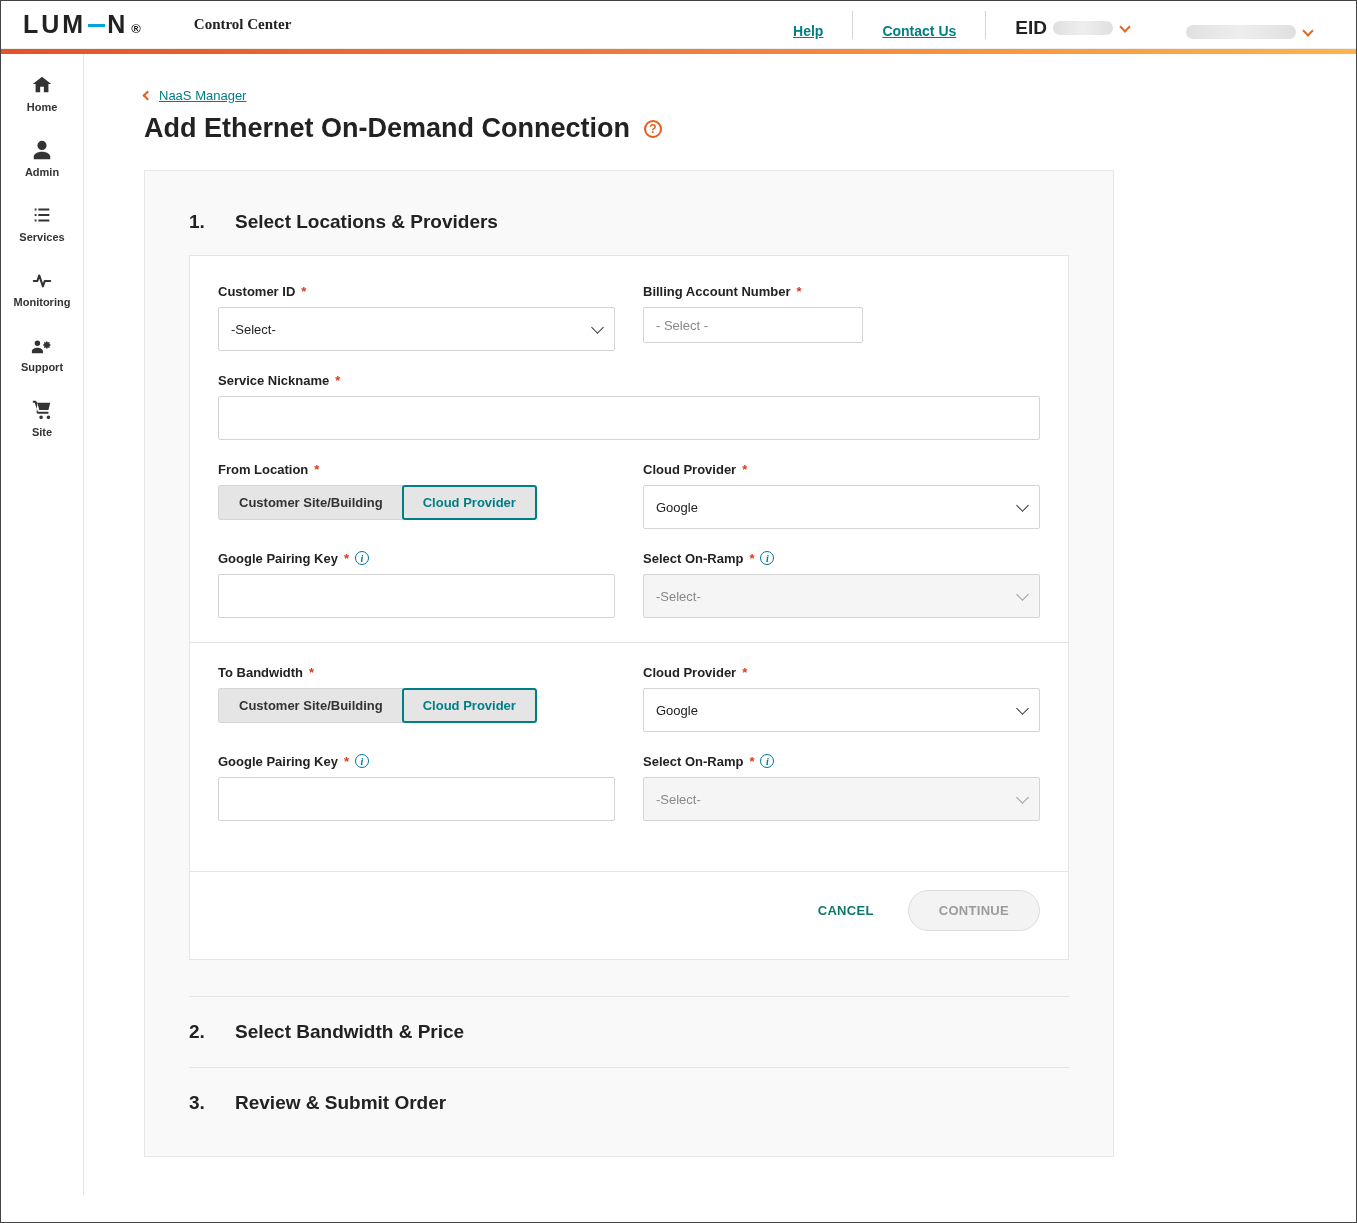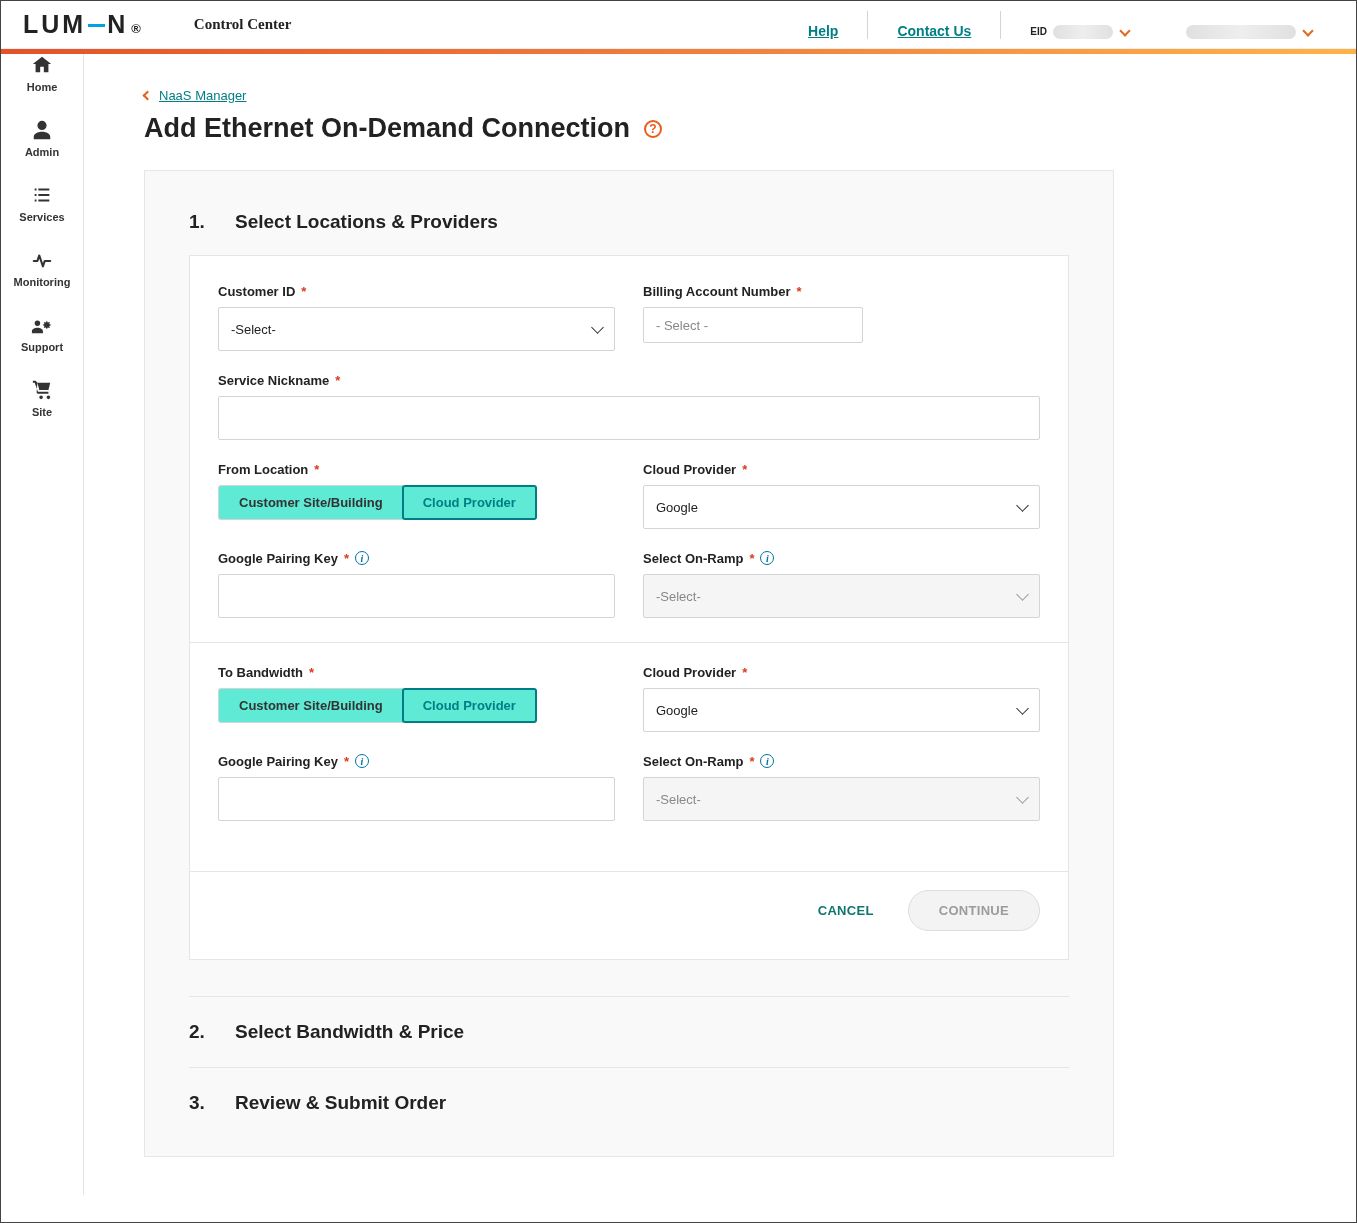--- a/index.html
+++ b/index.html
@@ -74,21 +74,21 @@
   .vdiv {
     width: 1px;
     height: 28px;
     background: var(--border);
   }
   .eid {
     display: flex;
     align-items: center;
     padding: 0 10px 0 18px;
     font-weight: 700;
-    font-size: 10px;
+    font-size: 19px;
   }
   .blurred {
     display:inline-block;
     height:14px;
     border-radius:7px;
     background:linear-gradient(90deg,#e0e0e0,#eee,#e0e0e0);
     margin-left:6px;
   }
   .chev-down {
     display:inline-block;
@@ -104,20 +104,21 @@
     background: linear-gradient(90deg,#e45228 0%,#f2823e 55%,#ffb347 100%);
   }
   
   .main {
     display:flex;
     height: calc(1202px - 56px - 5px);
   }
   .sidebar {
     width: 83px;
     border-right: 1px solid var(--border-light);
+    padding-top: 20px;
     display:flex;
     flex-direction:column;
     align-items:center;
     gap:26px;
   }
   .side-item {
     display:flex;
     flex-direction:column;
     align-items:center;
     gap:5px;
@@ -225,21 +226,21 @@
     border:none;outline:none;width:100%;font-size:13px;background:transparent;
   }
   .ban-input { font-size:13px; height:36px; border:1px solid var(--border); border-radius:2px; padding:0 12px; display:flex; align-items:center; }
   .ban-input.small { max-width:220px; }
   .ban-input span.ph-muted { color:#888; }
 
   .seg {
     display:flex;
   }
   .seg button {
-    background:#5eead4;
+    background:#e5e5e5;
     border:1px solid var(--border);
     padding:9px 20px;
     font-size:13px;
     font-weight:700;
     cursor:pointer;
     color:#333;
   }
   .seg button:first-child { border-right:none; border-radius:3px 0 0 3px; }
   .seg button:last-child { border-radius:0 3px 3px 0; }
   .seg button.active {

